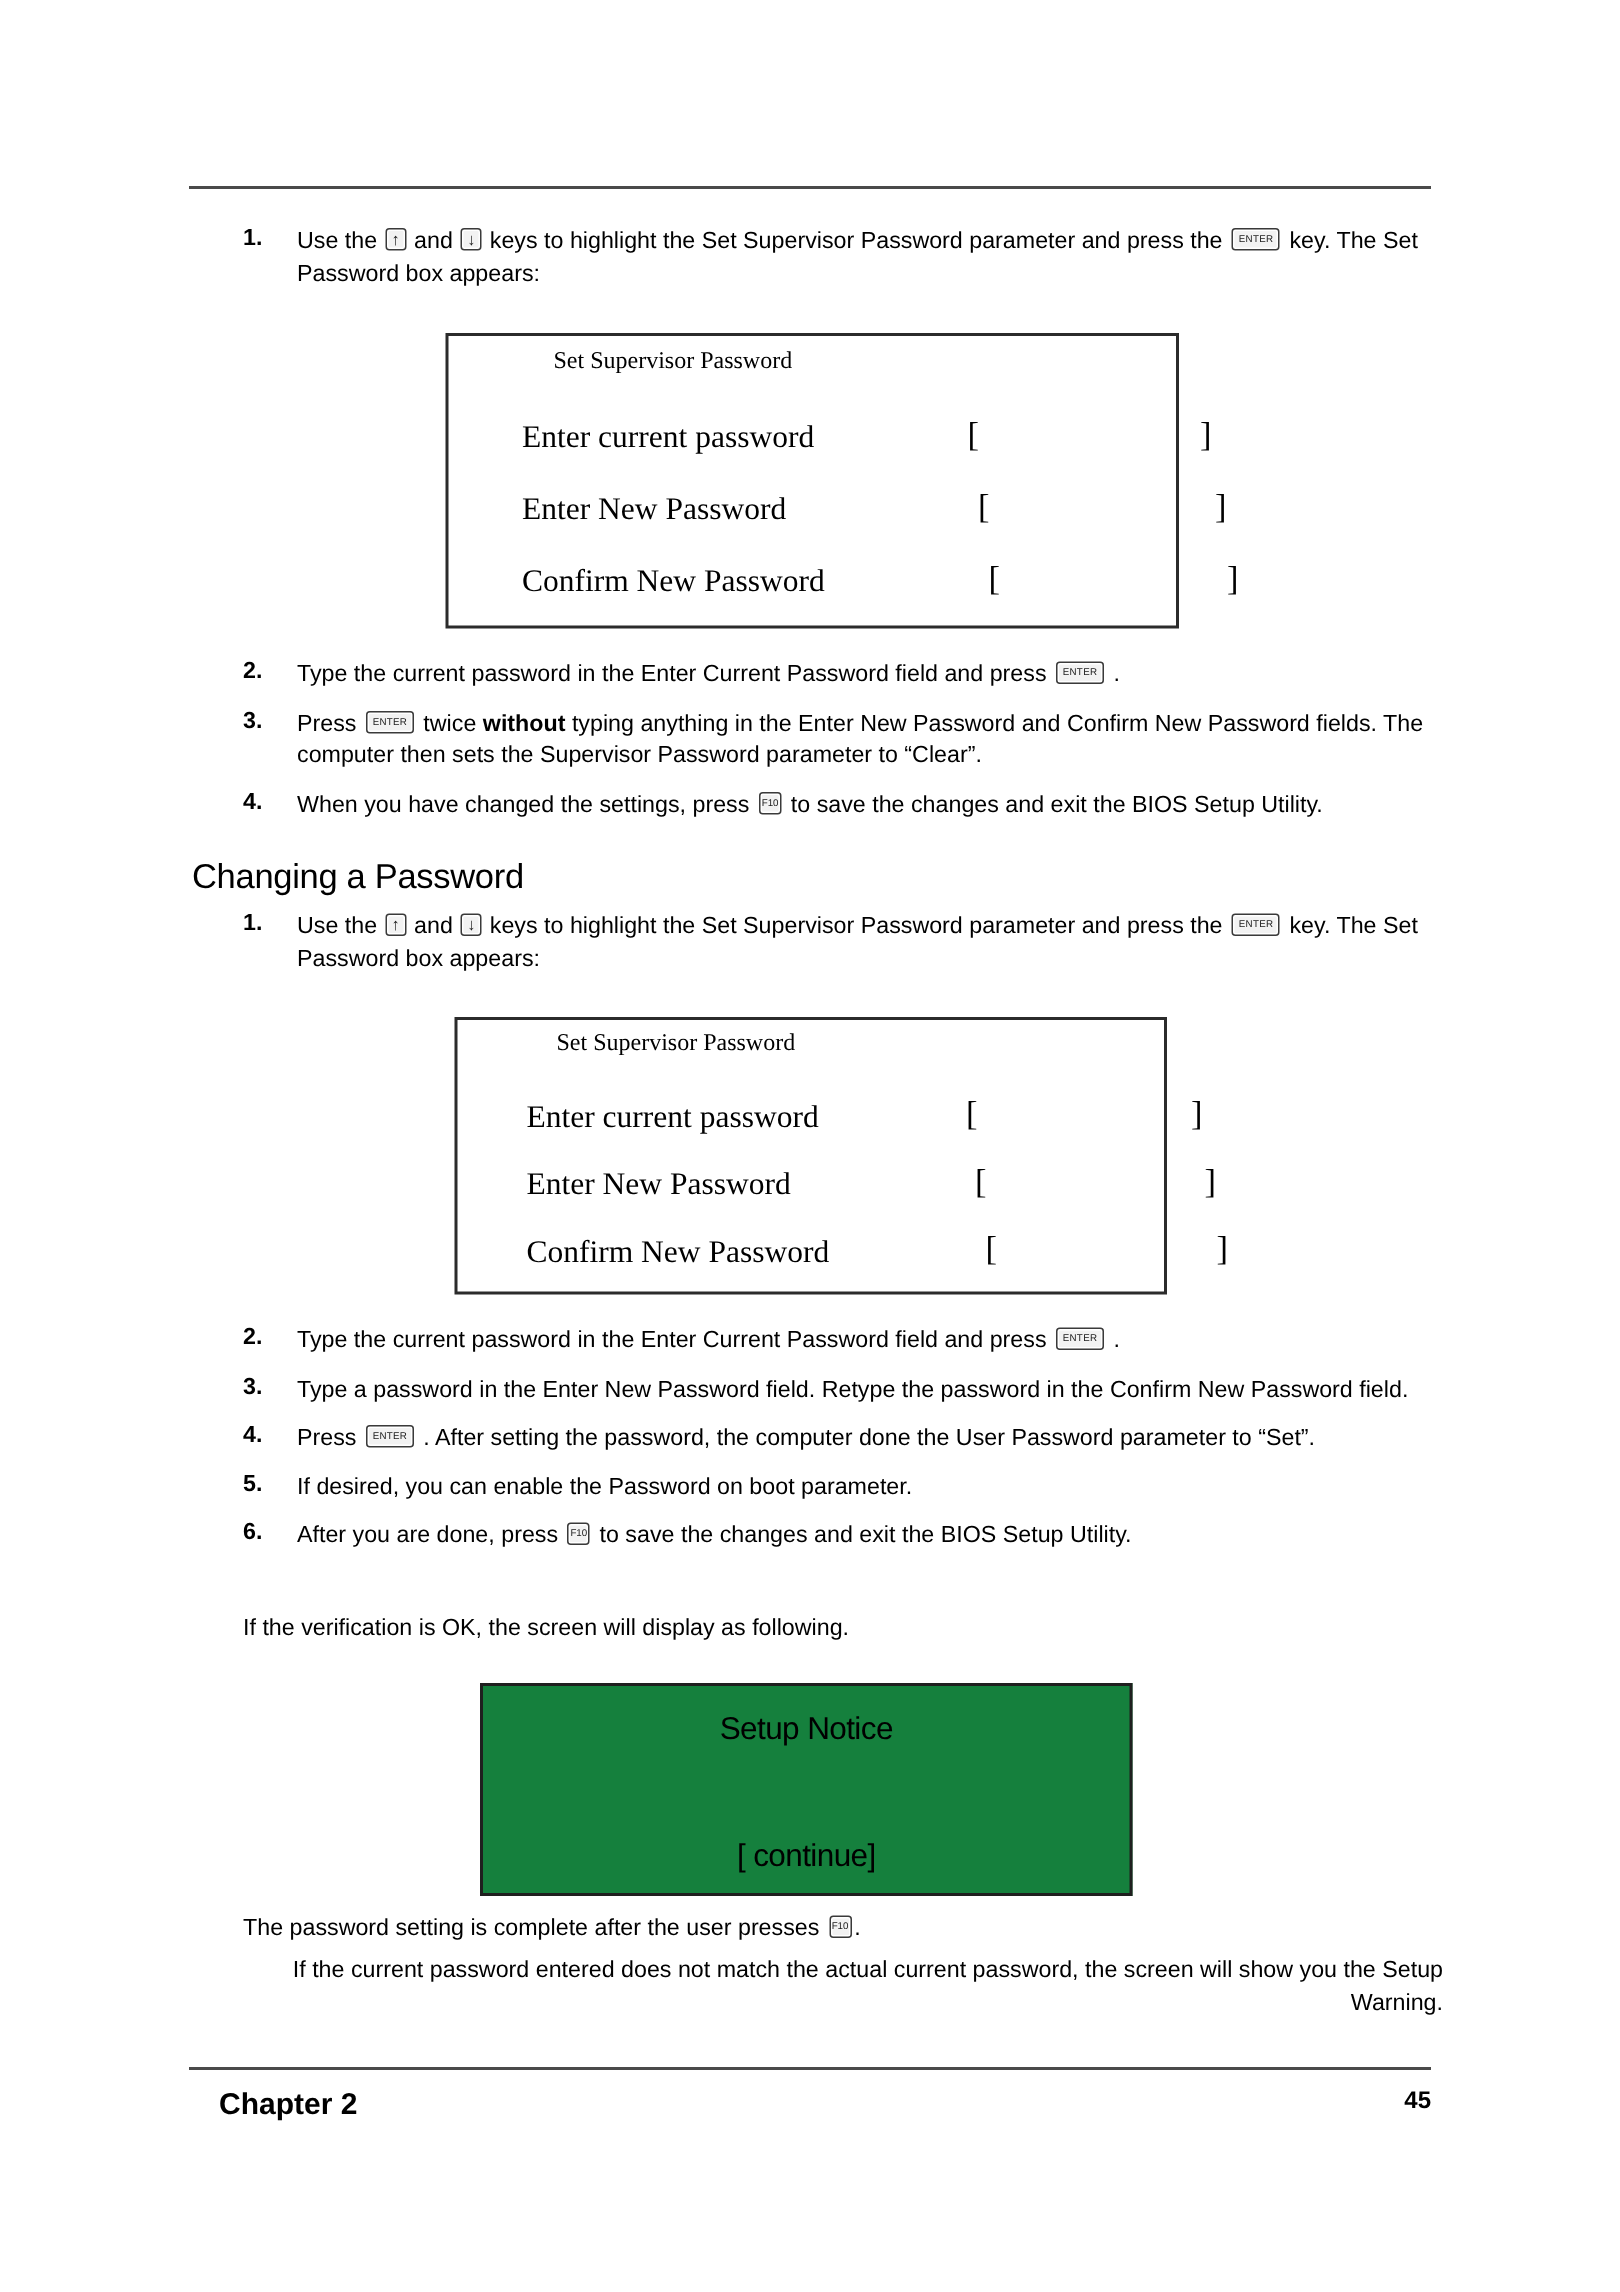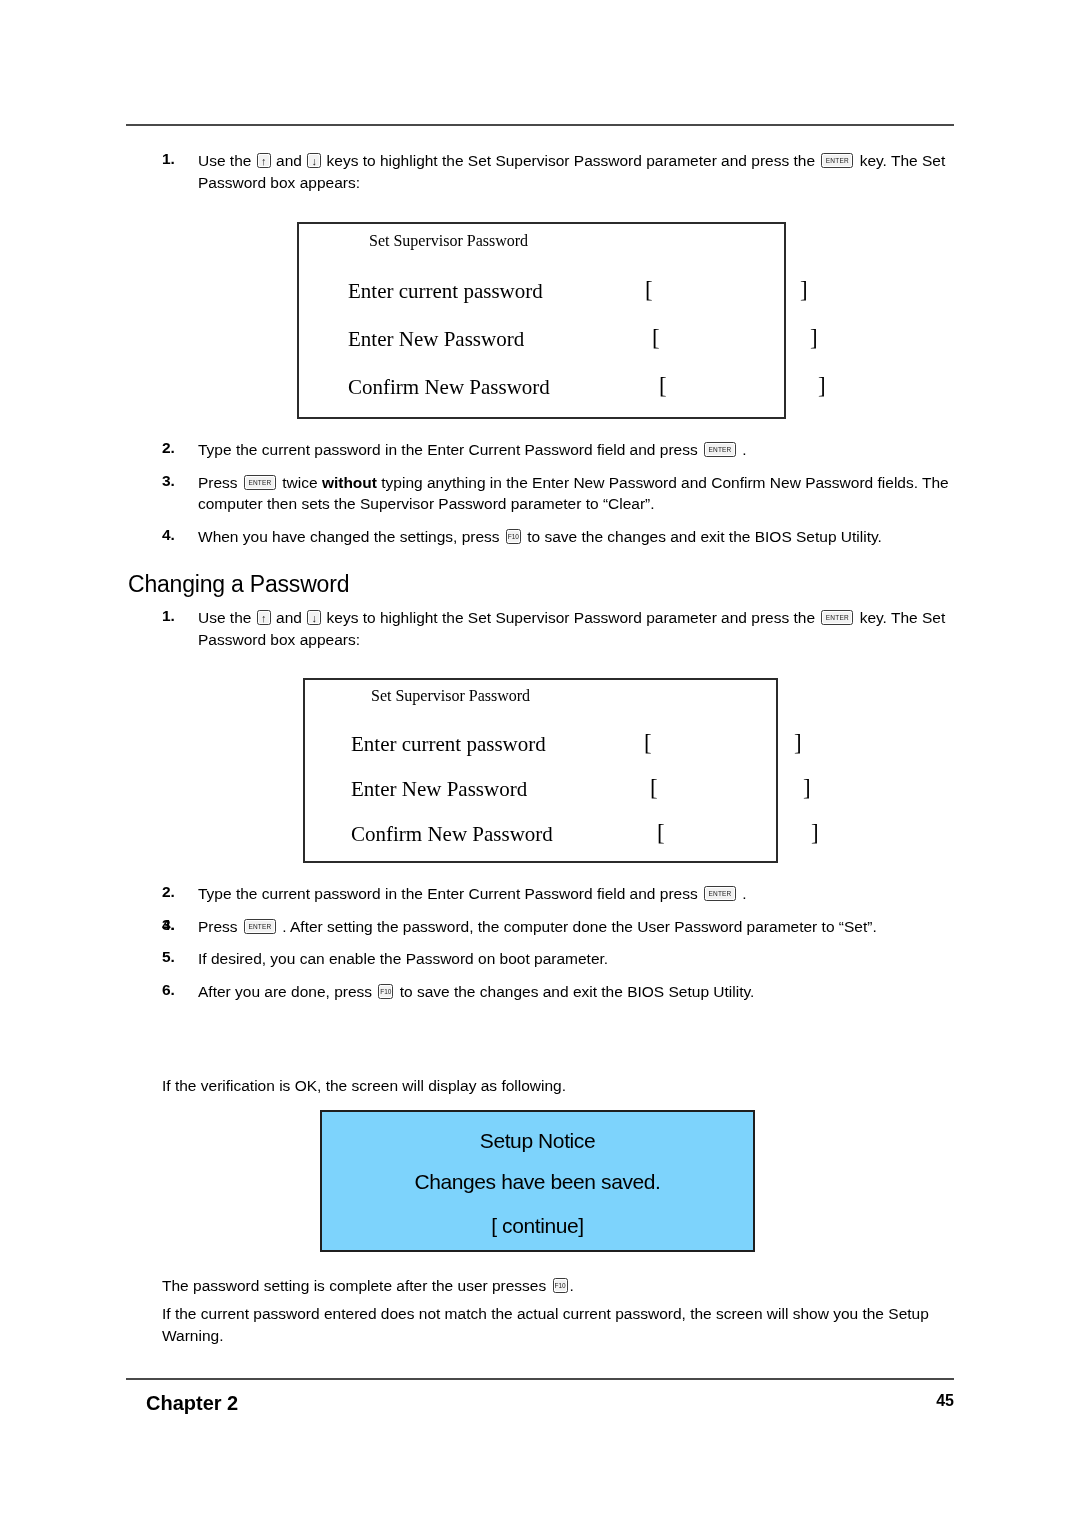--- a/index.html
+++ b/index.html
@@ -132,22 +132,23 @@
   }
   .bios-row .brk-close {
     position: absolute;
     font-size: 23px;
   }
 
   
   .notice-box {
     position: absolute;
     border: 2.5px solid #1f1f1f;
-    background: #7dd3fc;
+    background: #15803d;
     box-sizing: border-box;
+    margin-top: 12px;
   }
   .notice-line {
     position: absolute;
     width: 100%;
     text-align: center;
     font-family: "Liberation Sans", sans-serif;
     font-size: 21px;
     letter-spacing: -0.4px;
     white-space: nowrap;
   }
@@ -266,20 +267,21 @@
 
   <div class="steps" style="top:883px;">
 
     <div class="step">
       <span class="step-num">2.</span>
       <span class="step-body"><span>Type the current password in the Enter Current Password field and press </span><span class="key key-enter">ENTER</span><span> .</span></span>
     </div>
 
     <div class="step">
       <span class="step-num">3.</span>
+      <span class="step-body">Type a password in the Enter New Password field. Retype the password in the Confirm New Password field.</span>
     </div>
 
     <div class="step">
       <span class="step-num">4.</span>
       <span class="step-body"><span>Press </span><span class="key key-enter">ENTER</span><span> . After setting the password, the computer done the User Password parameter to “Set”.</span></span>
     </div>
 
     <div class="step">
       <span class="step-num">5.</span>
       <span class="step-body">If desired, you can enable the Password on boot parameter.</span>
@@ -289,26 +291,25 @@
       <span class="step-num">6.</span>
       <span class="step-body"><span>After you are done, press </span><span class="key key-f10">F10</span><span> to save the changes and exit the BIOS Setup Utility.</span></span>
     </div>
 
   </div>
 
   <div class="para" style="top:1075px;">If the verification is OK, the screen will display as following.</div>
 
   <div class="notice-box" style="left:320px; top:1110px; width:435px; height:142px;">
     <div class="notice-line" style="top:17px;">Setup Notice</div>
-    <div class="notice-line" style="top:58px;">Changes have been saved.</div>
     <div class="notice-line" style="top:102px;">[ continue]</div>
   </div>
 
   <div class="para" style="top:1275px;"><span>The password setting is complete after the user presses </span><span class="key key-f10">F10</span><span>.</span></div>
 
-  <div class="para" style="top:1303px;">If the current password entered does not match the actual current password, the screen will show you the Setup Warning.</div>
+  <div class="para" style="top:1303px;text-align:right;">If the current password entered does not match the actual current password, the screen will show you the Setup Warning.</div>
 
   <div class="rule rule-bottom"></div>
 
   <div class="footer-left">Chapter 2</div>
   <div class="footer-right">45</div>
 
 </div>
 
 </body></html>

